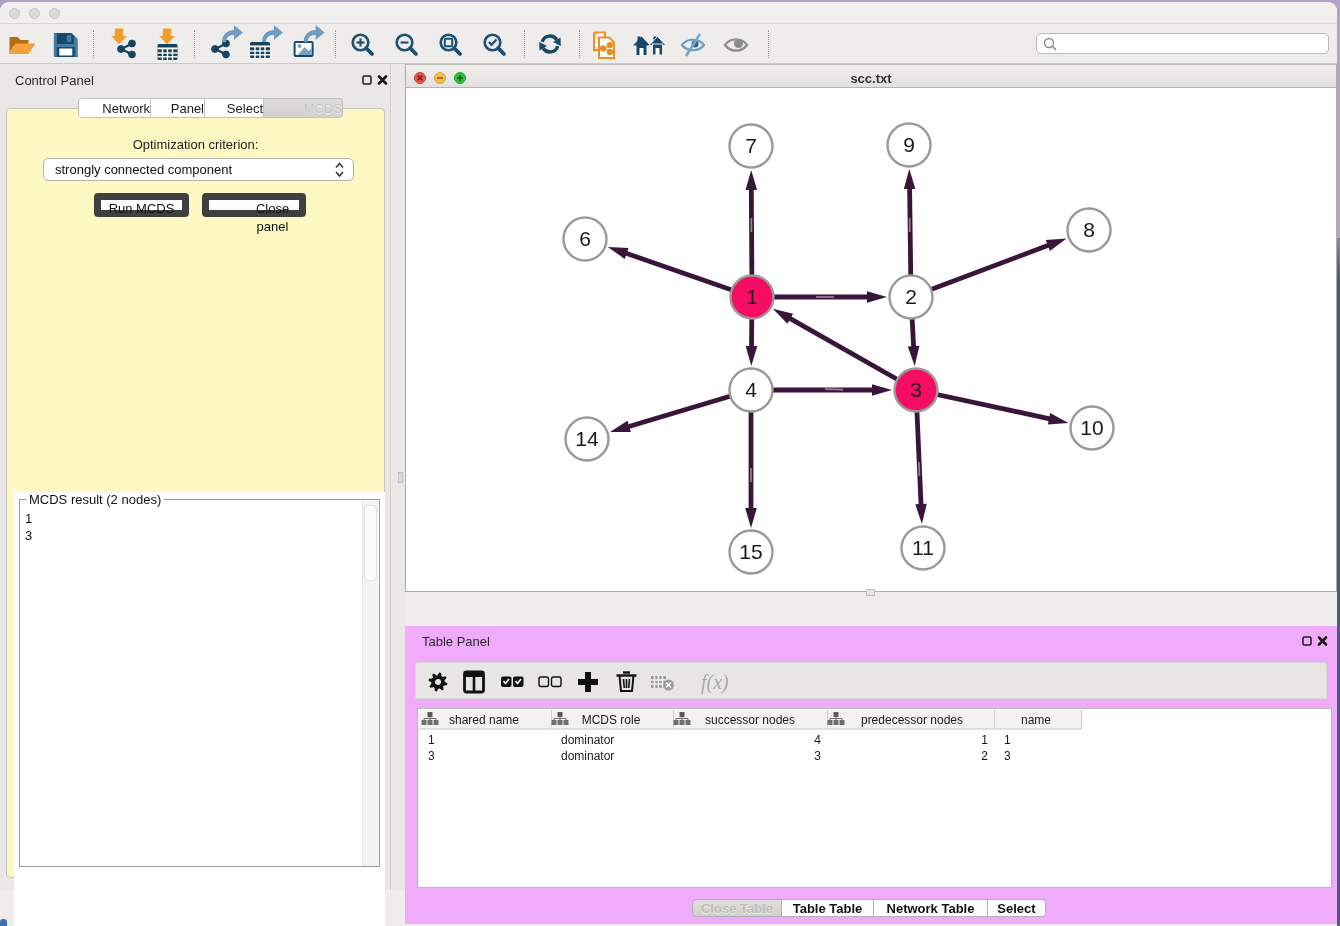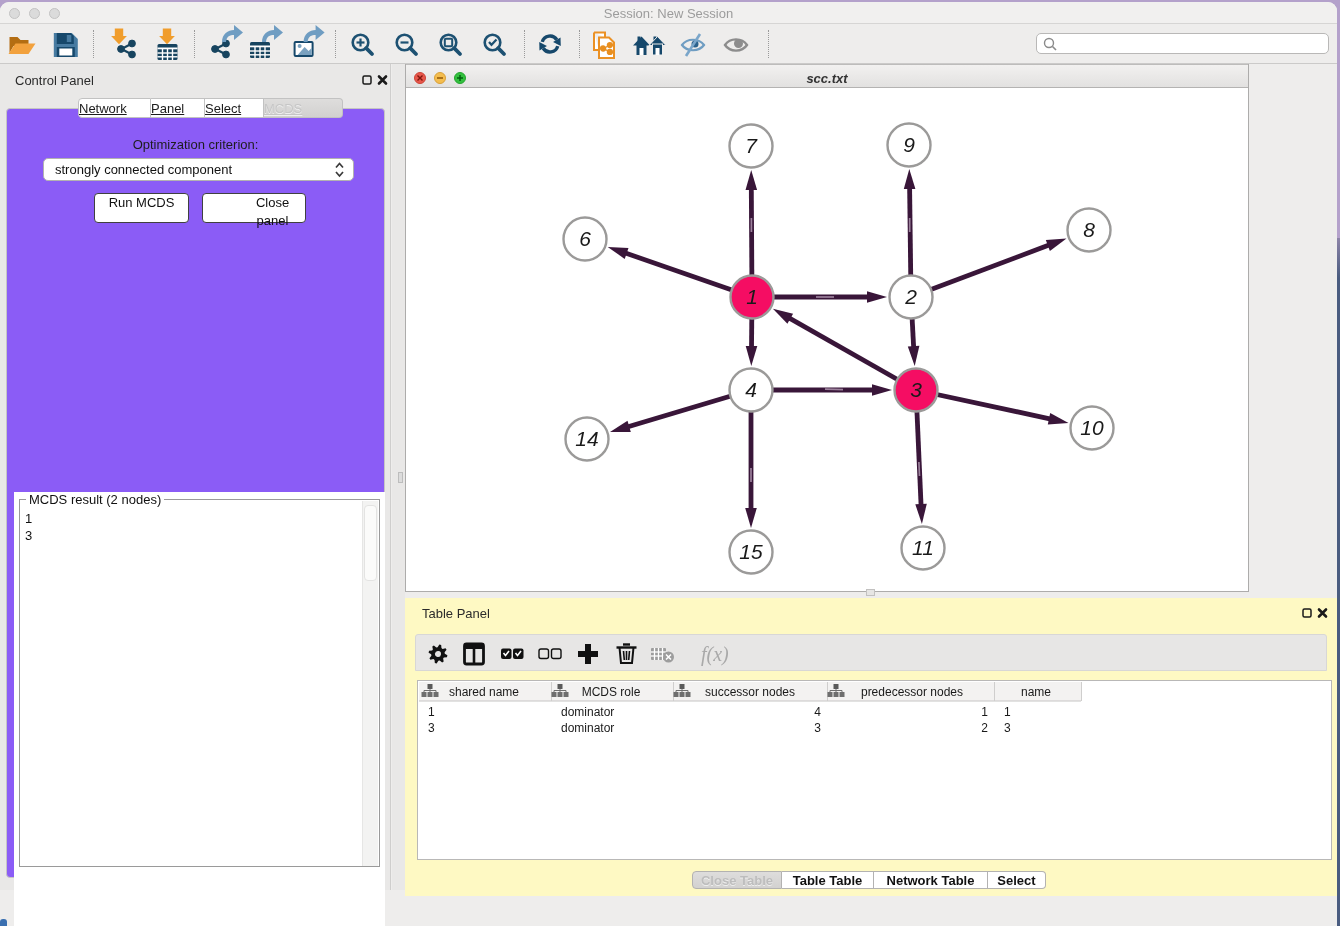--- a/index.html
+++ b/index.html
@@ -14,62 +14,61 @@
 #wtitle { position:absolute; top:4px; left:0; width:100%; text-align:center; font-size:13px; color:#9c9c9c; }
 
 
 #toolbar { left:0; top:22px; width:100%; height:40px; border-bottom:1px solid #cbcac9; }
 .sep { position:absolute; top:6px; height:28px; width:0; border-left:1px dotted #9a9a9a; }
 #search { position:absolute; left:1036px; top:9px; width:293px; height:21px; background:#fff; border:1px solid #b9b8b7; border-radius:5px; }
 
 
 #cpanel { left:0; top:62px; width:391px; height:826px; background:#e9e8e7; border-right:1px solid #cfcecd; }
 #cp-title { position:absolute; left:15px; top:9px; font-size:13px; color:#2b2b2b; }
-.tab { position:absolute; top:34px; height:20px; z-index:2; font-size:13px; color:#1c1c1c; background:#fff; border:1px solid #c2c2c2; text-align:left; line-height:19px;text-decoration:underline; }
-#cp-content { position:absolute; left:6px; top:44px; width:379px; height:770px; background:#8b5cf6; border:1px solid #c6c5c4; border-radius:4px; }
+.tab { position:absolute; top:34px; height:20px; z-index:2; font-size:13px; color:#1c1c1c; background:#fff; border:1px solid #c2c2c2; text-align:right; line-height:19px; }
+#cp-content { position:absolute; left:6px; top:44px; width:379px; height:770px; background:#fef9c3; border:1px solid #c6c5c4; border-radius:4px; }
 #optlabel { position:absolute; left:0; top:28px; width:100%; text-align:center; font-size:13px; color:#1d1d1d; }
 #combo { position:absolute; left:36px; top:49px; width:311px; height:23px; background:#fff; border:1px solid #b3b2b1; border-radius:5px; font-size:13px; color:#111; line-height:21px; padding-left:11px; }
-.btn { position:absolute; top:84px; height:30px; background:#fff; border:1px solid #404040; border-radius:4px; font-size:13px; color:#111; text-align:center; line-height:18px; }
+.btn { position:absolute; top:84px; height:24px; background:#fff; border:7px solid #404040; border-radius:4px; font-size:13px; color:#111; text-align:center; line-height:18px; }
 #resultwrap { position:absolute; left:7px; top:383px; width:371px; height:482px; background:#fff; }
 #fieldset { position:absolute; left:5px; top:7px; width:361px; height:368px; border:1px solid #9a9a9a; }
 #legend { position:absolute; left:6px; top:-8px; background:#fff; padding:0 3px; font-size:13px; color:#111; }
 #rscroll { position:absolute; right:1px; top:1px; width:16px; height:365px; background:#f3f3f2; border-left:1px solid #e6e6e5; }
 #rthumb { position:absolute; left:1px; top:4px; width:13px; height:76px; background:#fbfbfa; border:1px solid #e3e3e2; border-radius:4px; }
 
 
 #splitter { left:392px; top:62px; width:13px; height:826px; background:#e9e8e7; }
 #sphandle { position:absolute; left:6px; top:408px; width:5px; height:11px; background:#dcdcdc; border:1px solid #bdbdbd; }
 
 
-#netwin { left:405px; top:62px; width:844px; height:528px; background:#fff; border:1px solid #adacab; border-top:none;font-style:italic; }
+#netwin { left:405px; top:62px; width:932px; height:528px; background:#fff; border:1px solid #adacab; border-top:none; }
 #nettitle { position:absolute; left:0; top:0; width:100%; height:24px; background:linear-gradient(#f2f1f0,#e2e1e0); border-top:1px solid #bdbcbb; border-bottom:1px solid #b4b3b2; }
 .tl2 { position:absolute; top:7px; width:12px; height:12px; border-radius:50%; }
 #ntext { position:absolute; top:6px; left:0; width:100%; text-align:center; font-size:13px; font-weight:bold; color:#333; }
 #graphsvg { position:absolute; left:0; top:24px; }
 
 
-#tpanel { left:405px; top:596px; width:932px; height:298px; background:#fef9c3; }
+#tpanel { left:405px; top:624px; width:932px; height:298px; background:#f0abfc; }
 #tp-title { position:absolute; left:17px; top:8px; font-size:13px; color:#2b2b2b; }
 #ttoolbar { position:absolute; left:10px; top:36px; width:912px; height:37px; background:#e7e6e5; border:1px solid #d8d7d6; border-radius:3px 3px 0 0; }
 #tblwrap { position:absolute; left:12px; top:82px; width:915px; height:180px; background:#fff; border:1px solid #b9b8b7; }
 .btab { position:absolute; top:273px; height:18px; border:1px solid #b3b2b1; background:#fff; font-size:13px; font-weight:bold; color:#111; text-align:center; line-height:17px; }
 
 
 #statusbar { left:0; top:888px; width:1337px; height:36px; background:#ecebea; border-top:1px solid #c8c7c6; }
 #listbtn { position:absolute; left:11px; top:9px; width:28px; height:20px; background:#fdfdfd; border:1px solid #b1b1b1; }
 #membtn { position:absolute; left:1254px; top:7px; width:74px; height:23px; background:#f8f8f8; border:1px solid #9e9e9e; font-size:12px; color:#111; line-height:21px; }
 </style>
 </head>
 <body>
 <div class="abs" id="win">
   <div class="abs" id="titlebar">
     <div class="tl" style="left:9px;"></div>
     <div class="tl" style="left:29px;"></div>
     <div class="tl" style="left:49px;"></div>
-    <div id="wtitle">Session: New Session</div>
   </div>
 
   <div class="abs" id="toolbar">
     <svg width="800" height="40" style="position:absolute;left:0;top:0;">
       <defs>
         <g id="share">
             <circle cx="-5.5" cy="0" r="3.4"></circle>
             <circle cx="5.5" cy="-5.5" r="3.4"></circle>
             <circle cx="5.5" cy="5.5" r="3.4"></circle>
             <line x1="-5" y1="0" x2="5.5" y2="-5.5" stroke-width="2.2"></line>

